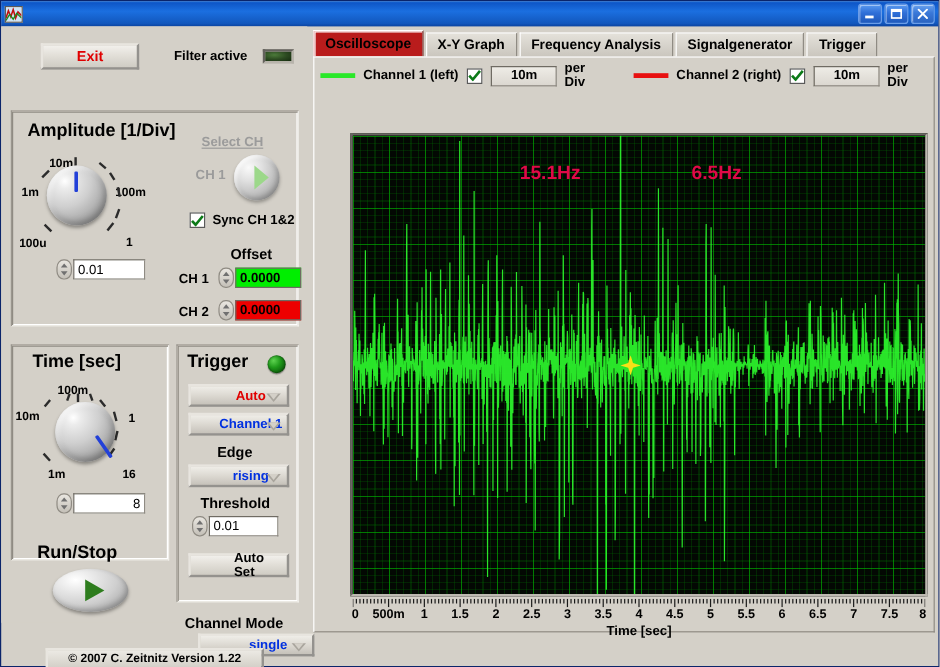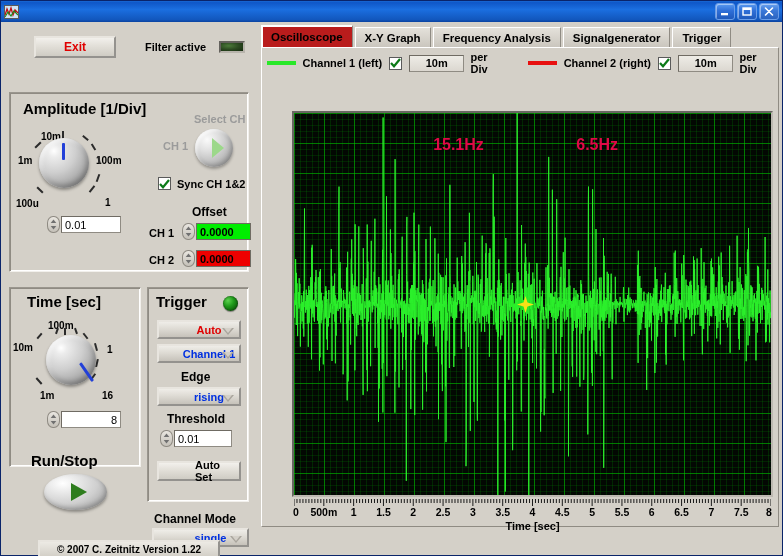--- a/index.html
+++ b/index.html
@@ -400,21 +400,21 @@
       <div class="numbox" style="left:37px; top:123px;">
         <div class="spinner">
           <svg width="7" height="11" viewBox="0 0 7 11">
               <path d="M3.5,0.5 L6.3,4 L0.7,4 Z" fill="#707070"></path>
               <path d="M3.5,10.5 L0.7,7 L6.3,7 Z" fill="#707070"></path>
             </svg>
         </div>
         <div class="numfield" style="width:60px;">0.01</div>
       </div>
 
-      <div class="selch-lbl" style="left:184px; top:20px;">Select CH</div>
+      <div class="selch-lbl" style="left:158px; top:20px;text-decoration:underline;">Select CH</div>
       <div class="selch-lbl" style="left:153px; top:47px;">CH 1</div>
       <div class="round-btn" style="left:185px; top:36px;">
         <div class="tri"></div>
       </div>
 
       <div class="chk" style="left:148px; top:84px;">
         <svg width="11" height="10" viewBox="0 0 11 10">
             <path d="M1,5 L4,8.3 L10,1" stroke="#0c7a18" stroke-width="2.2" fill="none"></path>
           </svg>
       </div>
@@ -510,21 +510,21 @@
 
       <div class="btn" style="left:9px; top:173px; width:84px;">Auto Set</div>
     </div>
 
     <div class="runstop-lbl">Run/Stop</div>
     <div class="runstop-btn">
       <div class="tri"></div>
     </div>
 
     <div class="ptitle" style="left:153px; top:490px; font-size:12px;">Channel Mode</div>
-    <div class="combo" style="left:151px; top:506px; width:97px; color:#0030e0;">
+    <div class="combo" style="left:164px; top:506px; width:97px; color:#0030e0;">
       <span>single</span>
       <span class="arrow"></span>
     </div>
 
     <div class="copyright">© 2007   C. Zeitnitz Version 1.22</div>
   </div>
 
   <div class="right-col">
 
     <div class="tabstrip">

